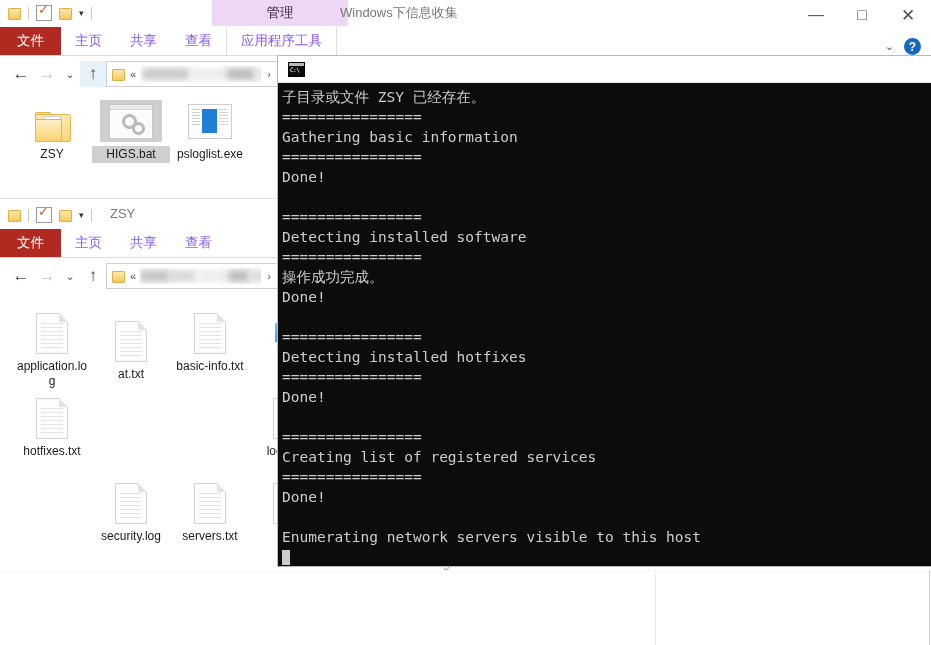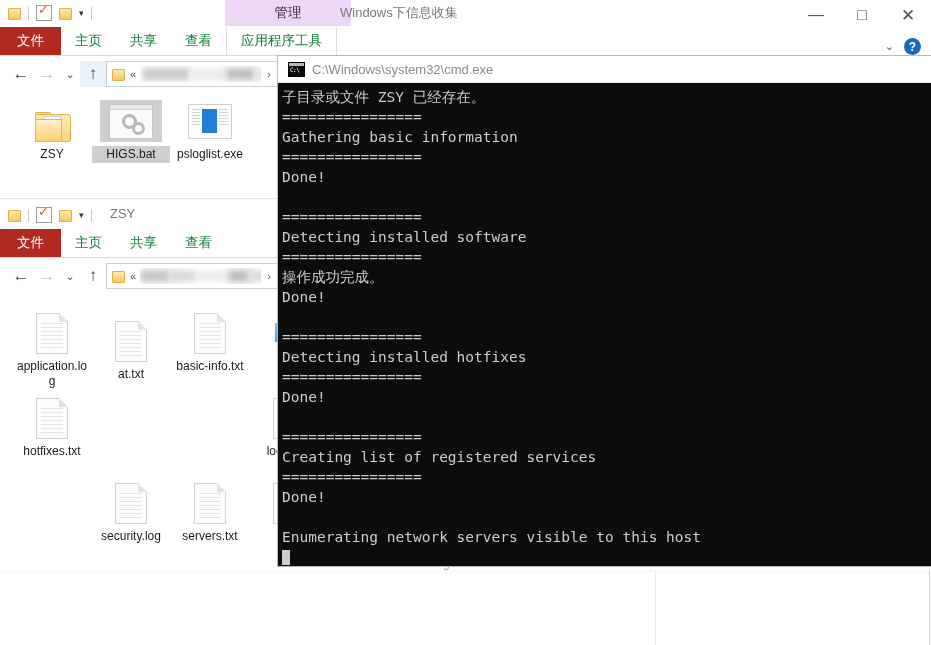--- a/index.html
+++ b/index.html
@@ -20,21 +20,21 @@
     position:absolute; font-size:13px; color:#777; line-height:26px;
     white-space:nowrap;
   }
   .wincontrols { position:absolute; right:0; top:0; height:30px; display:flex; }
   .wincontrols div {
     width:46px; height:30px; display:flex; align-items:center; justify-content:center;
     color:#555;
   }
   .ribbon-tabs { position:relative; height:28px; background:#fff; display:flex; align-items:flex-end; }
   .tab {
-    font-size:13.5px; color:#15803d; height:28px; line-height:28px;
+    font-size:13.5px; color:#8b5cf6; height:28px; line-height:28px;
     padding:0 14px; white-space:nowrap; background:#fff;
   }
   .tab.file { background:#b02a21; color:#fff; font-weight:normal; padding:0 17px; }
   .tab.contextual { border-left:1px solid #ddd; border-right:1px solid #ddd; }
   .ctx-header {
     position:absolute; top:0; height:26px; line-height:26px;
     background:#eed7f4; color:#3a2a44; font-size:13.5px; text-align:center;
   }
   .ribbon-underline { position:absolute; left:0; right:0; height:1px; background:#dadada; }
 
@@ -192,21 +192,21 @@
           </span>
         <span class="sep"></span>
         <span class="qat-check"></span>
         <span class="qat-folder">
             <i></i>
           </span>
         <span class="qat-caret">▾</span>
         <span class="sep"></span>
       </div>
 
-      <div class="ctx-header" style="left:225px; width:126px;">管理</div>
+      <div class="ctx-header" style="left:212px; width:136px;">管理</div>
 
       <div class="win-title" style="left:340px;">Windows下信息收集</div>
 
       <div class="wincontrols">
         <div>—</div>
         <div>□</div>
         <div style="font-size:17px;">✕</div>
       </div>
     </div>
 
@@ -425,18 +425,17 @@
   <div class="vdivider" style="left:655px; top:570px; height:75px;"></div>
   <div class="pane-shadow" style="left:0; top:570px; width:931px; height:4px; opacity:.5;"></div>
   <div class="vdivider" style="left:929px; top:570px; height:75px; background:#d0d0d0;"></div>
 
   <div class="console" style="left:278px; top:56px; width:653px; height:510px;">
     <div class="console-title">
       <div class="cmd-ico">
         <div class="topbar"></div>
         <div class="txt">C:\</div>
       </div>
-      <div class="console-title-text">C:\Windows\system32\cmd.exe</div>
     </div>
     <div class="console-body" id="console-body"><div>子目录或文件 ZSY 已经存在。</div><div>================</div><div>Gathering basic information</div><div>================</div><div>Done!</div><div>&nbsp;</div><div>================</div><div>Detecting installed software</div><div>================</div><div>操作成功完成。</div><div>Done!</div><div>&nbsp;</div><div>================</div><div>Detecting installed hotfixes</div><div>================</div><div>Done!</div><div>&nbsp;</div><div>================</div><div>Creating list of registered services</div><div>================</div><div>Done!</div><div>&nbsp;</div><div>Enumerating network servers visible to this host</div><div><span class="console-caret"></span></div></div>
   </div>
 
 </div>
 
 </body></html>

